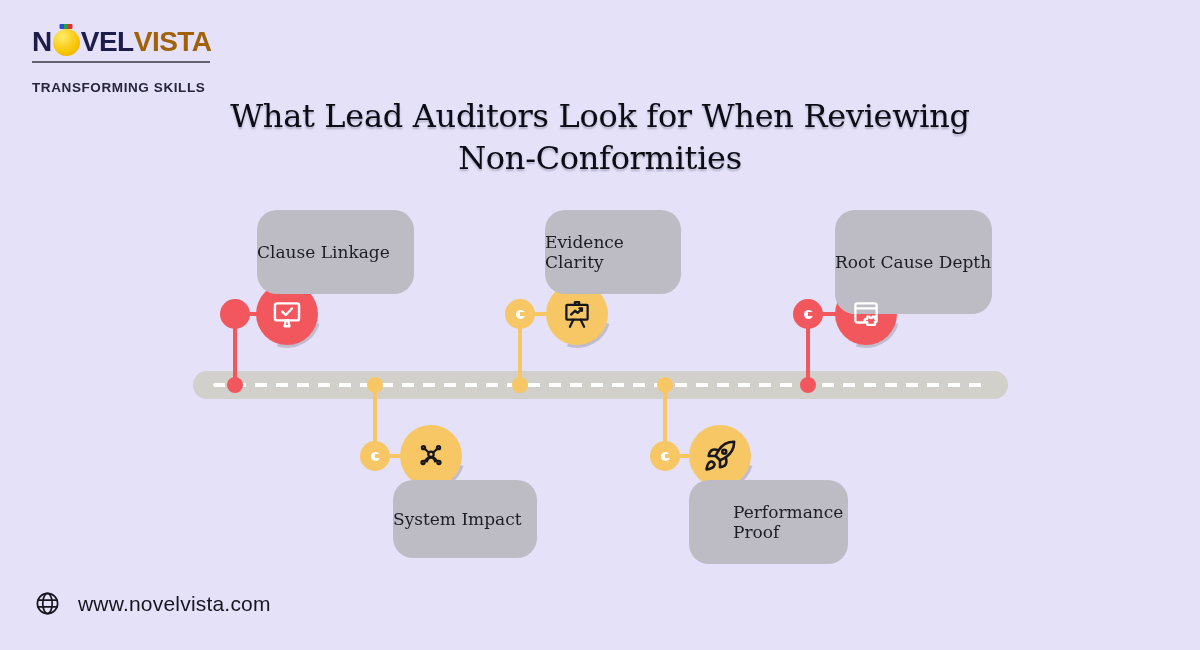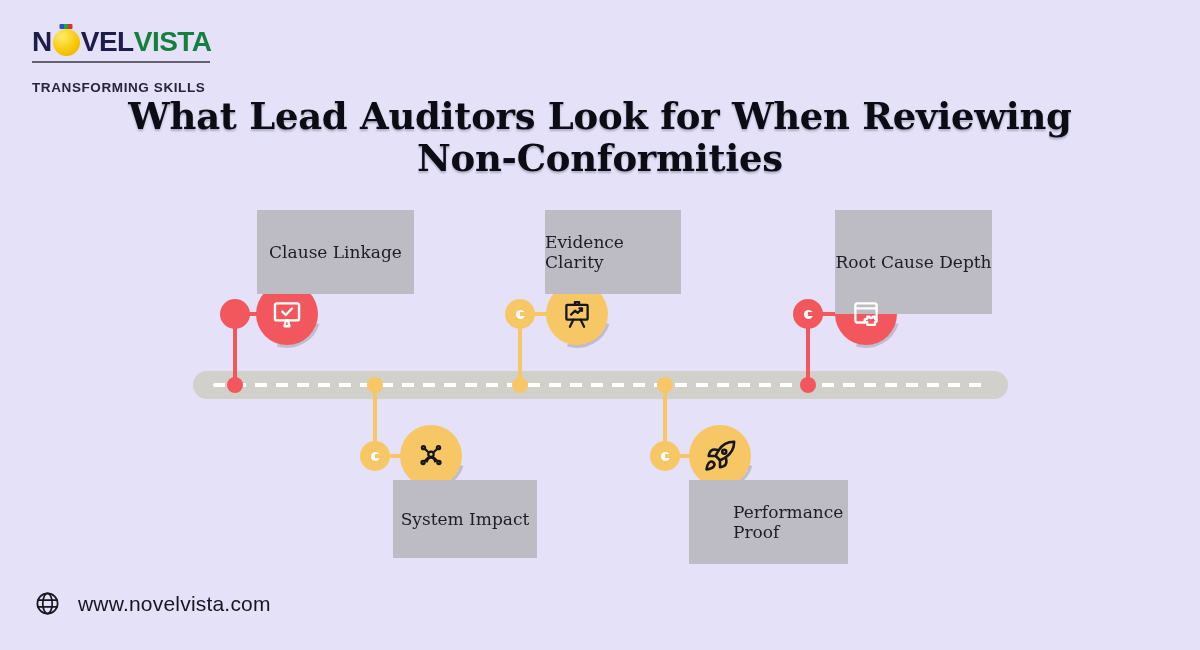--- a/index.html
+++ b/index.html
@@ -13,28 +13,28 @@
   
   .logo { position:absolute; left:32px; top:26px; }
   .logo-row { display:flex; align-items:center; font-weight:800; font-size:28px; letter-spacing:-0.5px; color:#1e1d49; font-family:"Liberation Sans",sans-serif; }
   .logo-ball { position:relative; width:27px; height:27px; border-radius:50%; margin:0 1px;
     background:radial-gradient(circle at 35% 28%, #ffec6a, #f7c400 62%, #e8a900);
   }
   .logo-ball::before { content:""; position:absolute; top:-5px; left:50%; transform:translateX(-50%);
     width:13px; height:5px; border-radius:1px;
     background:linear-gradient(90deg,#2a51d4 0 34%,#1fa53a 34% 66%,#e22f2f 66% 100%);
   }
-  .logo-vista { color:#15803d; }
+  .logo-vista { color:#a16207; }
   .logo-rule { width:178px; border-top:2px solid #63626e; margin:3px 0 3px 0; }
   .logo-tagline { font-size:13.5px; font-weight:600; letter-spacing:0.6px; color:#262539;margin-top:17px; }
 
   
   .title { position:absolute; top:95px; left:0; width:100%; text-align:center;
-    font-family:"DejaVu Serif","Liberation Serif",serif; font-weight:700;
-    font-size:37px; line-height:42px; color:#0c0c14;
+    font-family:"DejaVu Serif","Liberation Serif",serif; font-weight:400;
+    font-size:32px; line-height:42px; color:#0c0c14;
     text-shadow:0 2px 2px rgba(40,40,70,0.28); letter-spacing:-0.3px;
   }
 
   
   .tl-bar { position:absolute; left:193px; top:371px; width:815px; height:28px;
     background:#d2d0cb; border-radius:14px; }
   .tl-dashes { position:absolute; left:213px; top:383px; width:775px; height:4px;
     background:repeating-linear-gradient(90deg,#ffffff 0 12px, transparent 12px 21px);
     border-radius:2px; }
   .tdot { position:absolute; width:16px; height:16px; border-radius:50%; }
@@ -43,22 +43,22 @@
   .node { position:absolute; width:30px; height:30px; border-radius:50%; }
   .node.dotted::after { content:""; position:absolute; left:50%; top:50%; width:9px; height:9px;
     margin:-4.5px 0 0 -4.5px; background:#fff; border-radius:50%; }
   .big-circle { position:absolute; width:62px; height:62px; border-radius:50%;
     display:flex; align-items:center; justify-content:center; }
   .big-circle::after { content:""; position:absolute; inset:-3px; border-radius:50%;
     border:3px solid transparent; border-bottom-color:rgba(40,20,20,0.18);
     transform:rotate(-28deg); }
   .red-bg { background:#f2575d; }
   .yellow-bg { background:#f7c766; }
-  .label-box { position:absolute; background:#bdbcc4; border-radius:0;
-    display:flex; align-items:center; justify-content:center;
+  .label-box { position:absolute; background:#bdbcc4; border-radius:20px;
+    display:flex; align-items:center; 
     font-family:"DejaVu Serif","Liberation Serif",serif; font-size:17px; color:#1d1d28; }
   .big-circle svg { position:relative; z-index:1; }
 
   
   .footer { position:absolute; left:34px; top:590px; display:flex; align-items:center; gap:17px; }
   .footer-text { font-size:21px; font-weight:500; color:#17161f; letter-spacing:0.2px; }
 </style>
 </head>
 <body>
 

